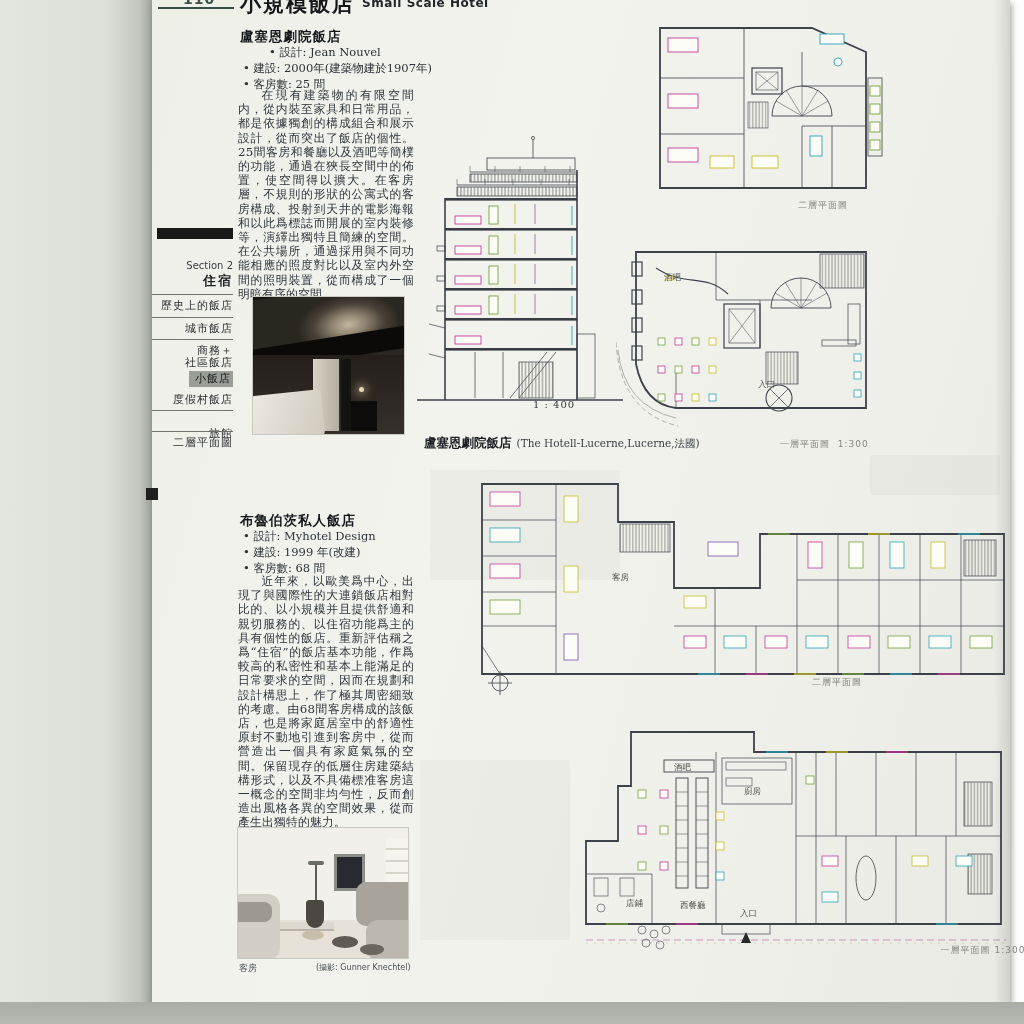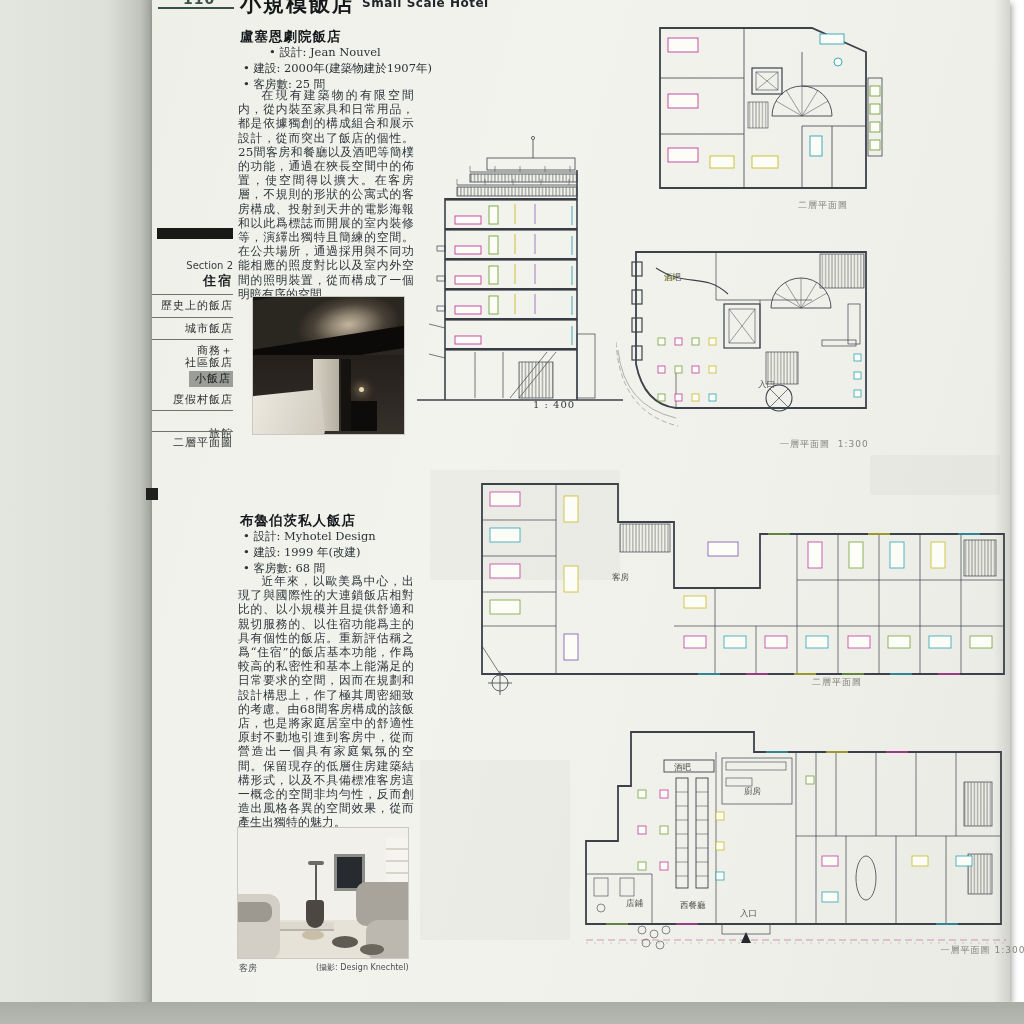--- a/index.html
+++ b/index.html
@@ -171,20 +171,24 @@
       <rect x="22" y="178" width="8" height="5"></rect>
       <path d="M95,270 L132,224 M104,270 L141,224"></path>
       <rect x="104" y="234" width="34" height="36" fill="url(#sec-h)"></rect>
       <path d="M60,224 V270 M88,224 V270"></path>
       <rect x="162" y="206" width="18" height="64"></rect>
       <path d="M14,196 L30,200 M14,226 L30,230"></path>
     </g>
   </svg>
   <div class="abs scale-lbl" style="left:533px;top:399px;">1 : 400</div>
 
+  <div class="abs" style="left:424px;top:432px;white-space:nowrap;">
+    <span class="caption-cn">盧塞恩劇院飯店</span>
+    <span class="caption-en">(The Hotell-Lucerne,Lucerne,法國)</span>
+  </div>
 
   <svg class="abs" style="left:652px;top:16px;" width="236" height="186" viewBox="0 0 236 186">
     <defs>
       <pattern id="pb-h" width="3.2" height="8" patternUnits="userSpaceOnUse">
         <path d="M1.6,0 V8" stroke="#4a4e48" stroke-width="0.6"></path>
       </pattern>
     </defs>
     <g fill="none" stroke="#3d414b">
       <path d="M8,12 H160 L214,36 V172 H8 Z" stroke-width="1.8"></path>
       <path d="M92,12 V172 M8,62 H92 M8,118 H92 M150,36 V70 M150,110 V172 M150,70 H214 M150,110 H214 M180,110 V172" stroke-width="0.8"></path>
@@ -366,21 +370,21 @@
     <div class="vase"></div>
     <div class="sofa-r1"></div>
     <div class="sofa-r2"></div>
     <div class="sofa-l"></div>
     <div class="cush-l"></div>
     <div class="rug3"></div>
     <div class="rug1"></div>
     <div class="rug2"></div>
   </div>
   <div class="abs photo-cap" style="left:239px;top:962px;">客房</div>
-  <div class="abs photo-cap" style="left:316px;top:962px;font-size:8px;">(攝影: Design Knechtel)</div>
+  <div class="abs photo-cap" style="left:316px;top:962px;font-size:8px;">(攝影: Gunner Knechtel)</div>
 
   <svg class="abs" style="left:576px;top:726px;" width="438" height="226" viewBox="0 0 438 226">
     <defs>
       <pattern id="pe-h" width="3.2" height="8" patternUnits="userSpaceOnUse">
         <path d="M1.6,0 V8" stroke="#4a4e48" stroke-width="0.6"></path>
       </pattern>
     </defs>
     <g fill="none" stroke="#3d414b">
       <path d="M55,6 L178,6 L178,26 L425,26 L425,198 L10,198 L10,115 L42,115 L42,60 L55,60 Z" stroke-width="1.8"></path>
       <path d="M76,148 V198 M10,148 H76 M140,26 V198 M220,26 V198 M240,26 V198" stroke-width="0.7"></path>

